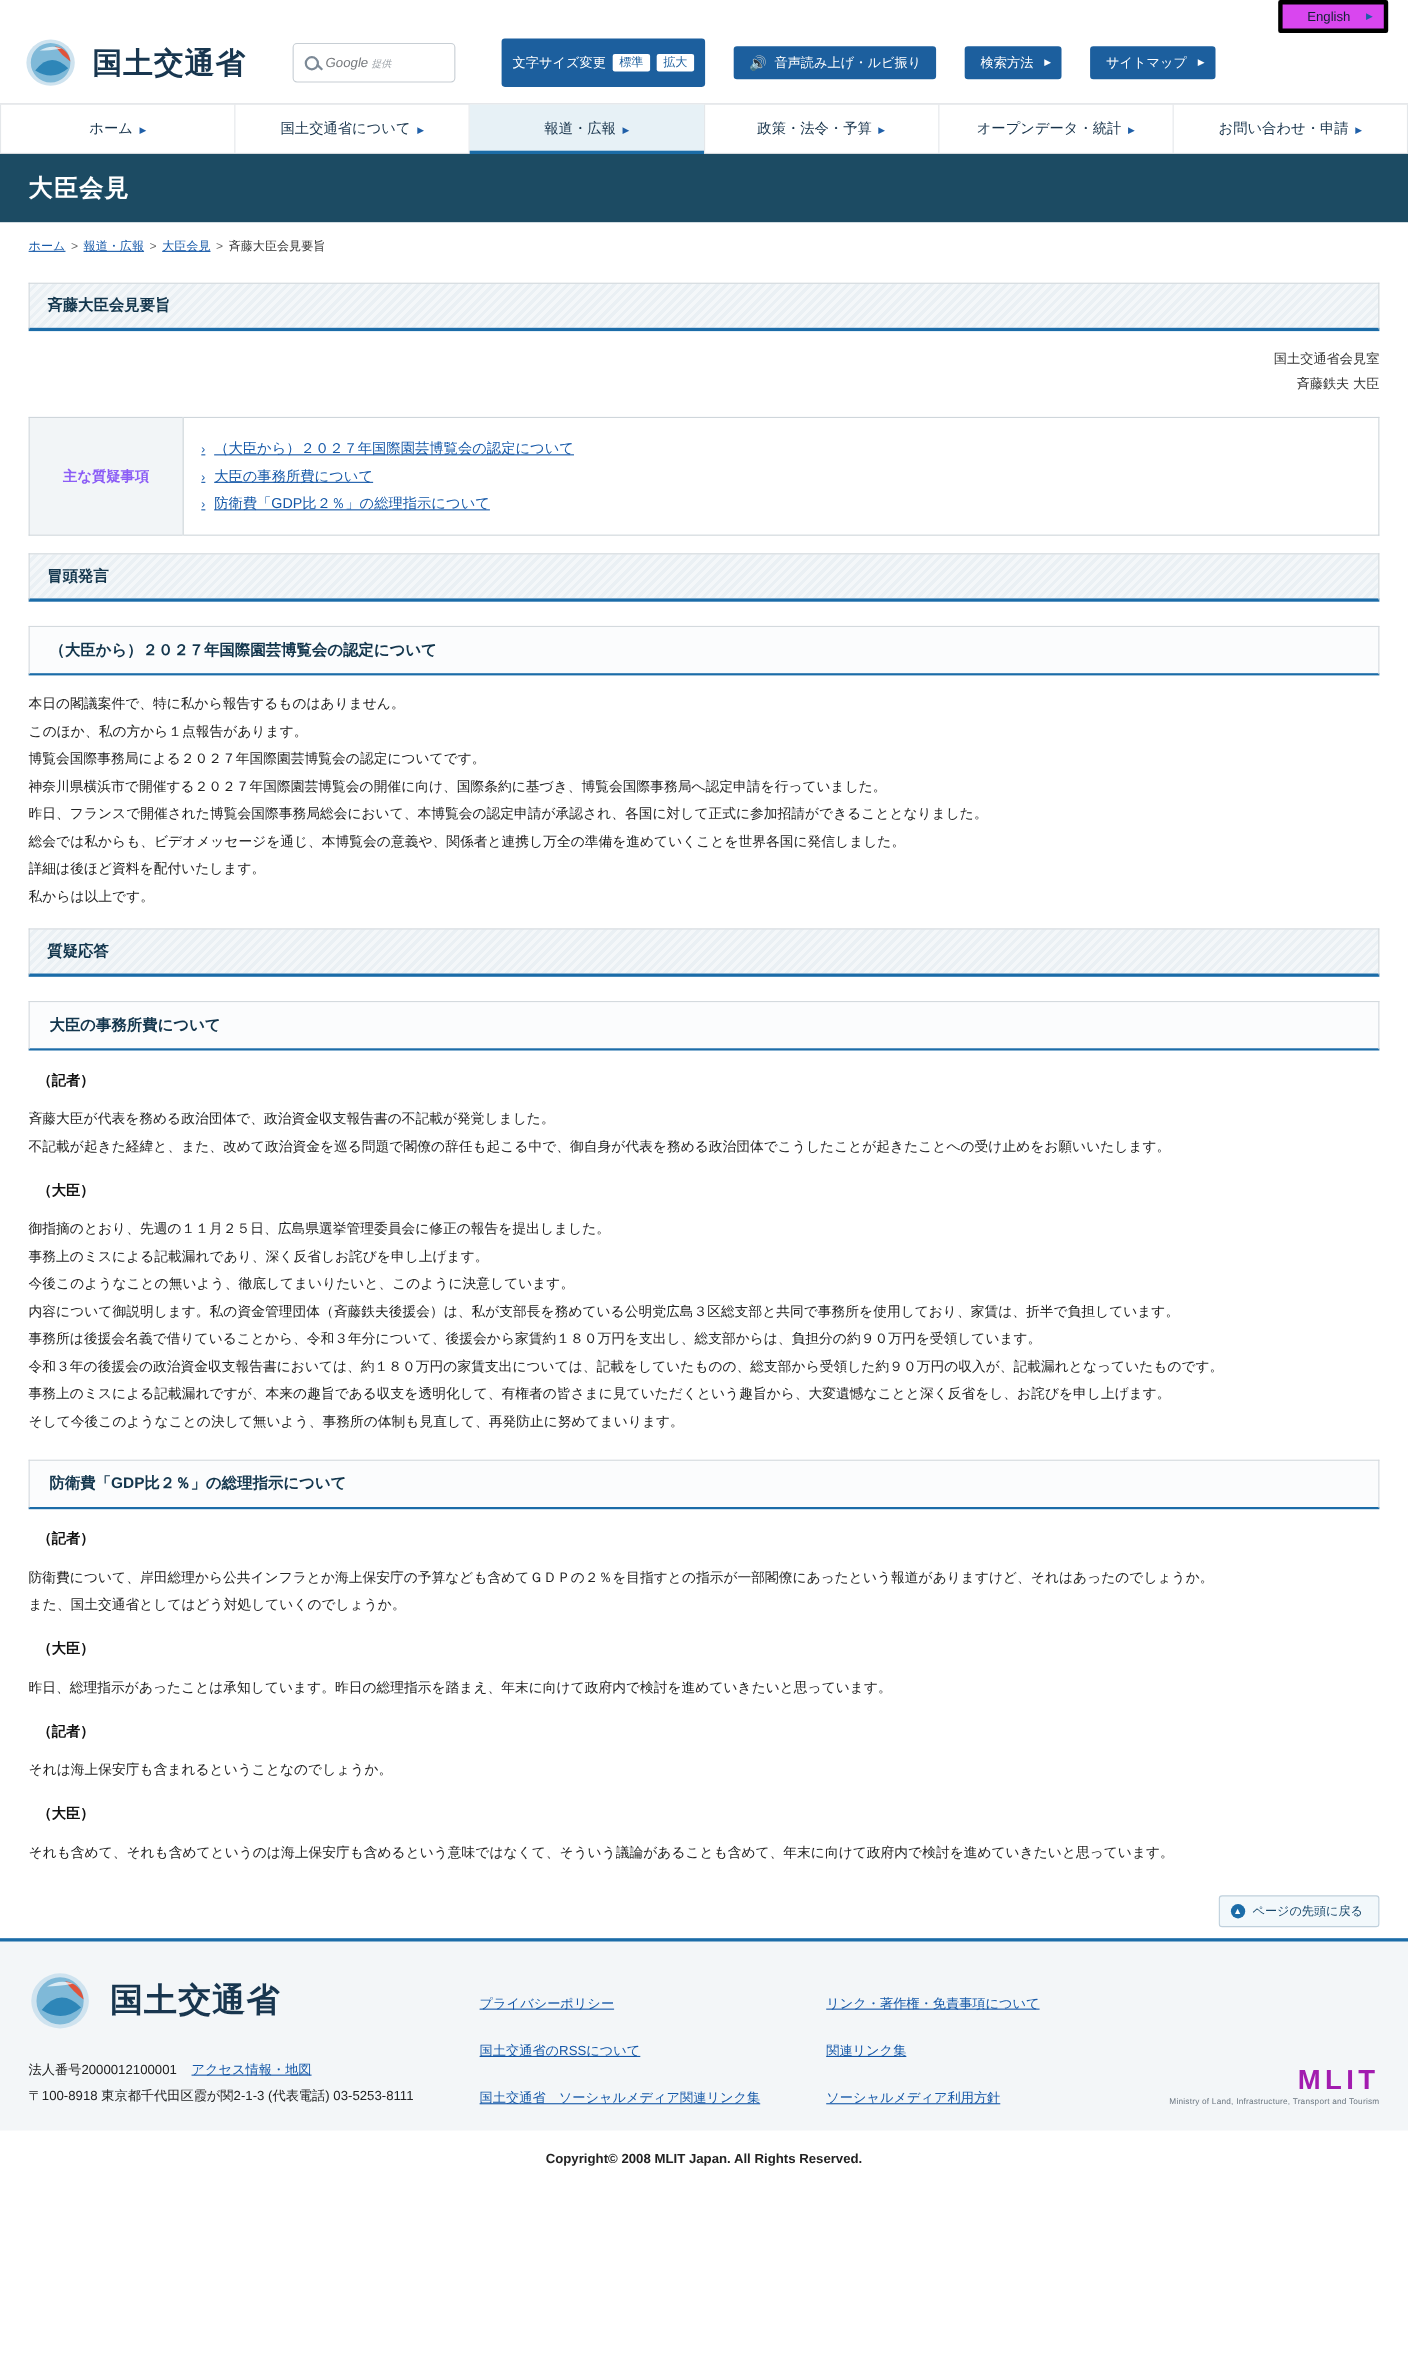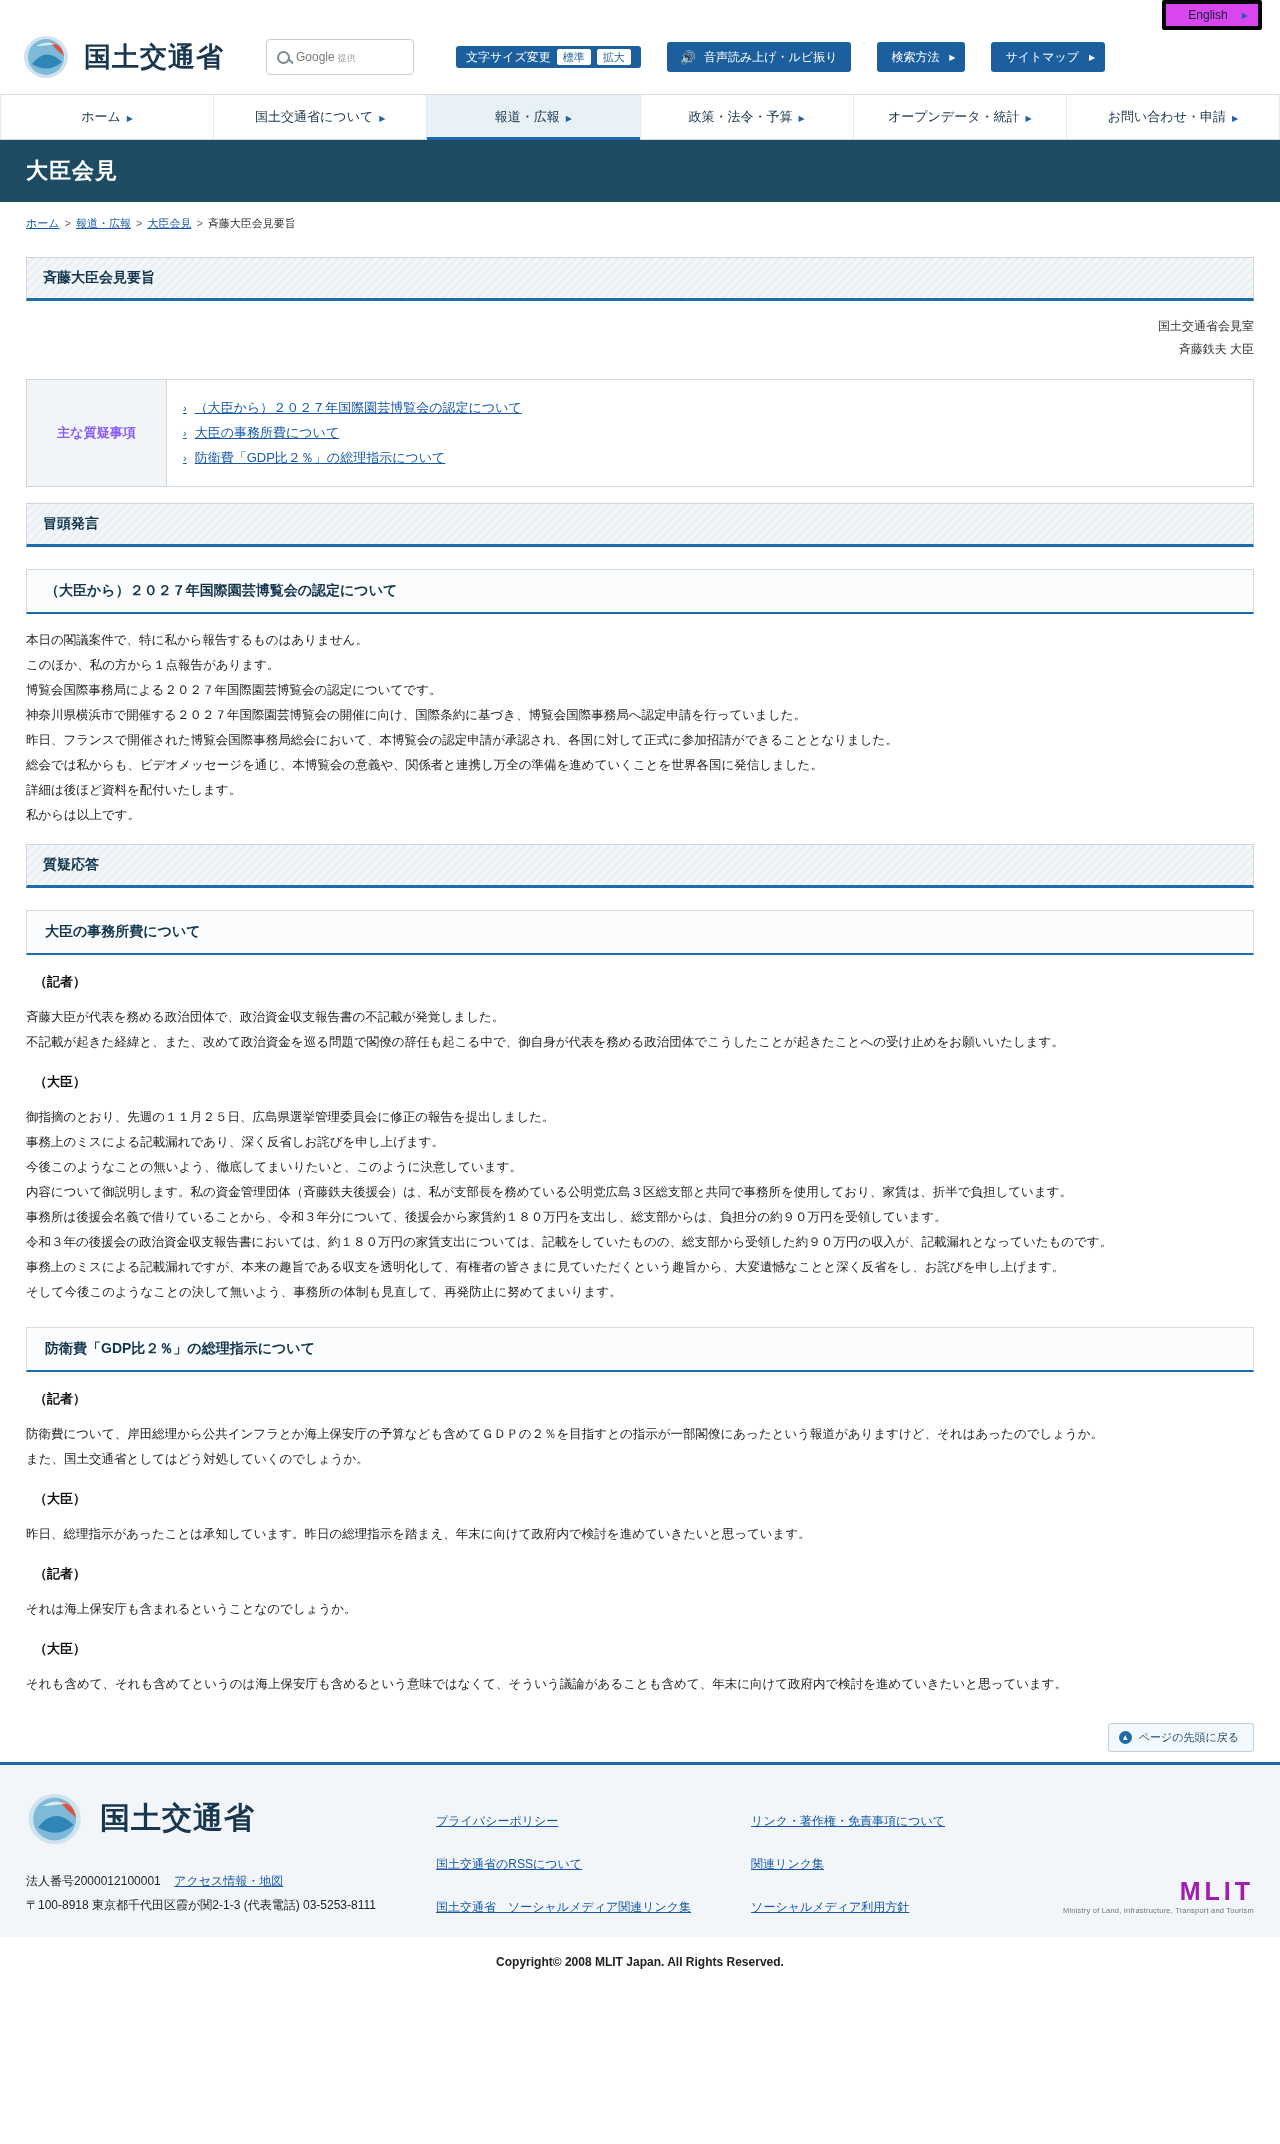--- a/index.html
+++ b/index.html
@@ -75,21 +75,21 @@
     background:#7c8996; transform: rotate(45deg);
     right:-6px; bottom:0px;
   }
   .google-label { font-size: 11px; color:#8a9097; }
   .google-label .g-main { font-size: 12px; color:#76797d; }
   .google-label .g-sub { font-size: 9px; color:#9aa0a6; margin-left:3px; }
 
   .fontsize-group {
     display:flex; align-items:center; gap:6px;
     background:#1c5f9e; color:#fff; border-radius:3px;
-    padding: 6px 10px; font-size: 12px; height:22px;
+    padding: 6px 10px; font-size: 12px; height:44px;
   }
   .fontsize-group .label { font-size: 12px; }
   .fontsize-btn {
     background:#fff; color:#1c5f9e; font-size:11px;
     border-radius:2px; padding:2px 6px; line-height:1.1;
   }
   .btn-blue {
     background:#1c5f9e; color:#fff; font-size:12px;
     border-radius:3px; height:30px; display:flex; align-items:center;
     padding: 0 14px; gap:7px; position:relative;
@@ -237,21 +237,21 @@
           <path d="M6 23 A18 18 0 0 1 42 23 A18 18 0 0 1 6 23" fill="#7fb9d8"></path>
           <path d="M10 30 Q24 12 40 28 Q26 40 10 30 Z" fill="#2e86b8"></path>
           <path d="M28 8 Q40 10 42 22 Q34 16 28 8 Z" fill="#e0533b"></path>
           <path d="M14 12 Q24 6 34 10 Q22 12 14 12 Z" fill="#ffffff" opacity=".7"></path>
         </svg>
       </span>
       <span class="logo-text">国土交通省</span>
     </div>
 
     <div class="searchwrap">
-      <div class="search-input-area" style="width:148px;">
+      <div class="search-input-area" style="width:148px;font-style:italic;">
         <span class="magnifier"></span>
         <span class="google-label">
           <span class="g-main">Google</span><span class="g-sub">提供</span>
         </span>
       </div>
     </div>
 
     <div class="fontsize-group" style="margin-left:28px;">
       <span class="label">文字サイズ変更</span>
       <span class="fontsize-btn">標準</span>

